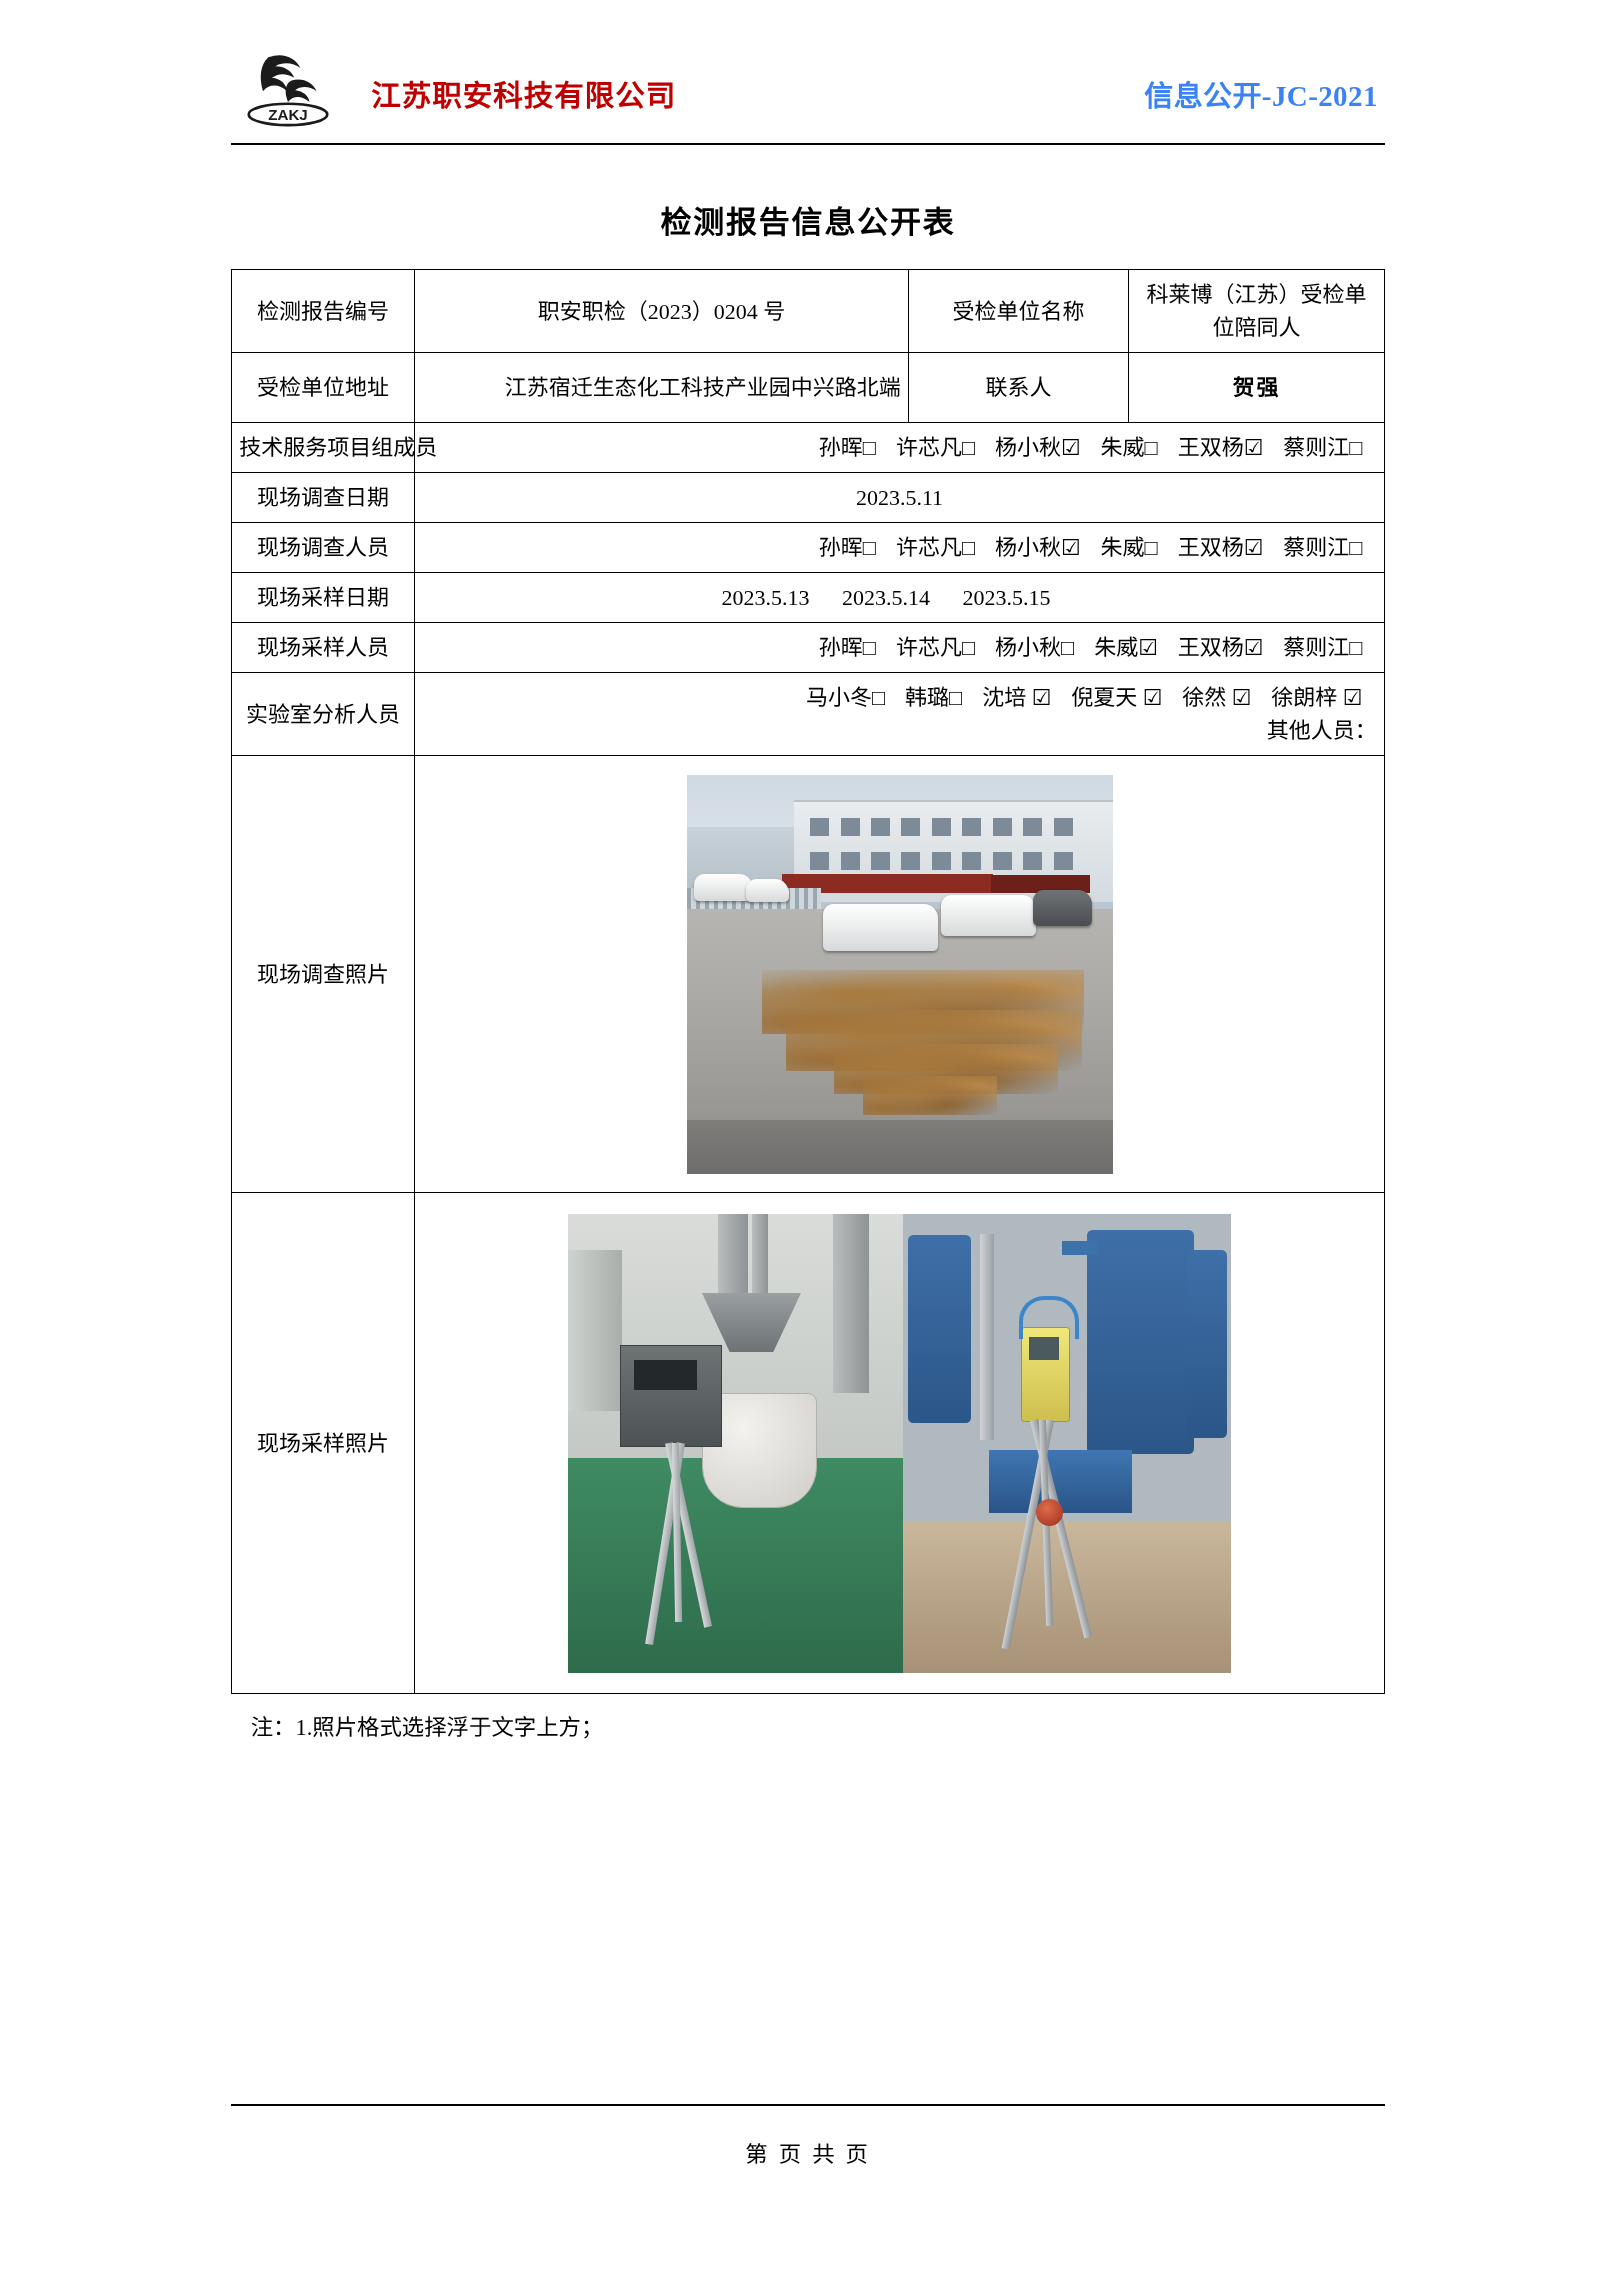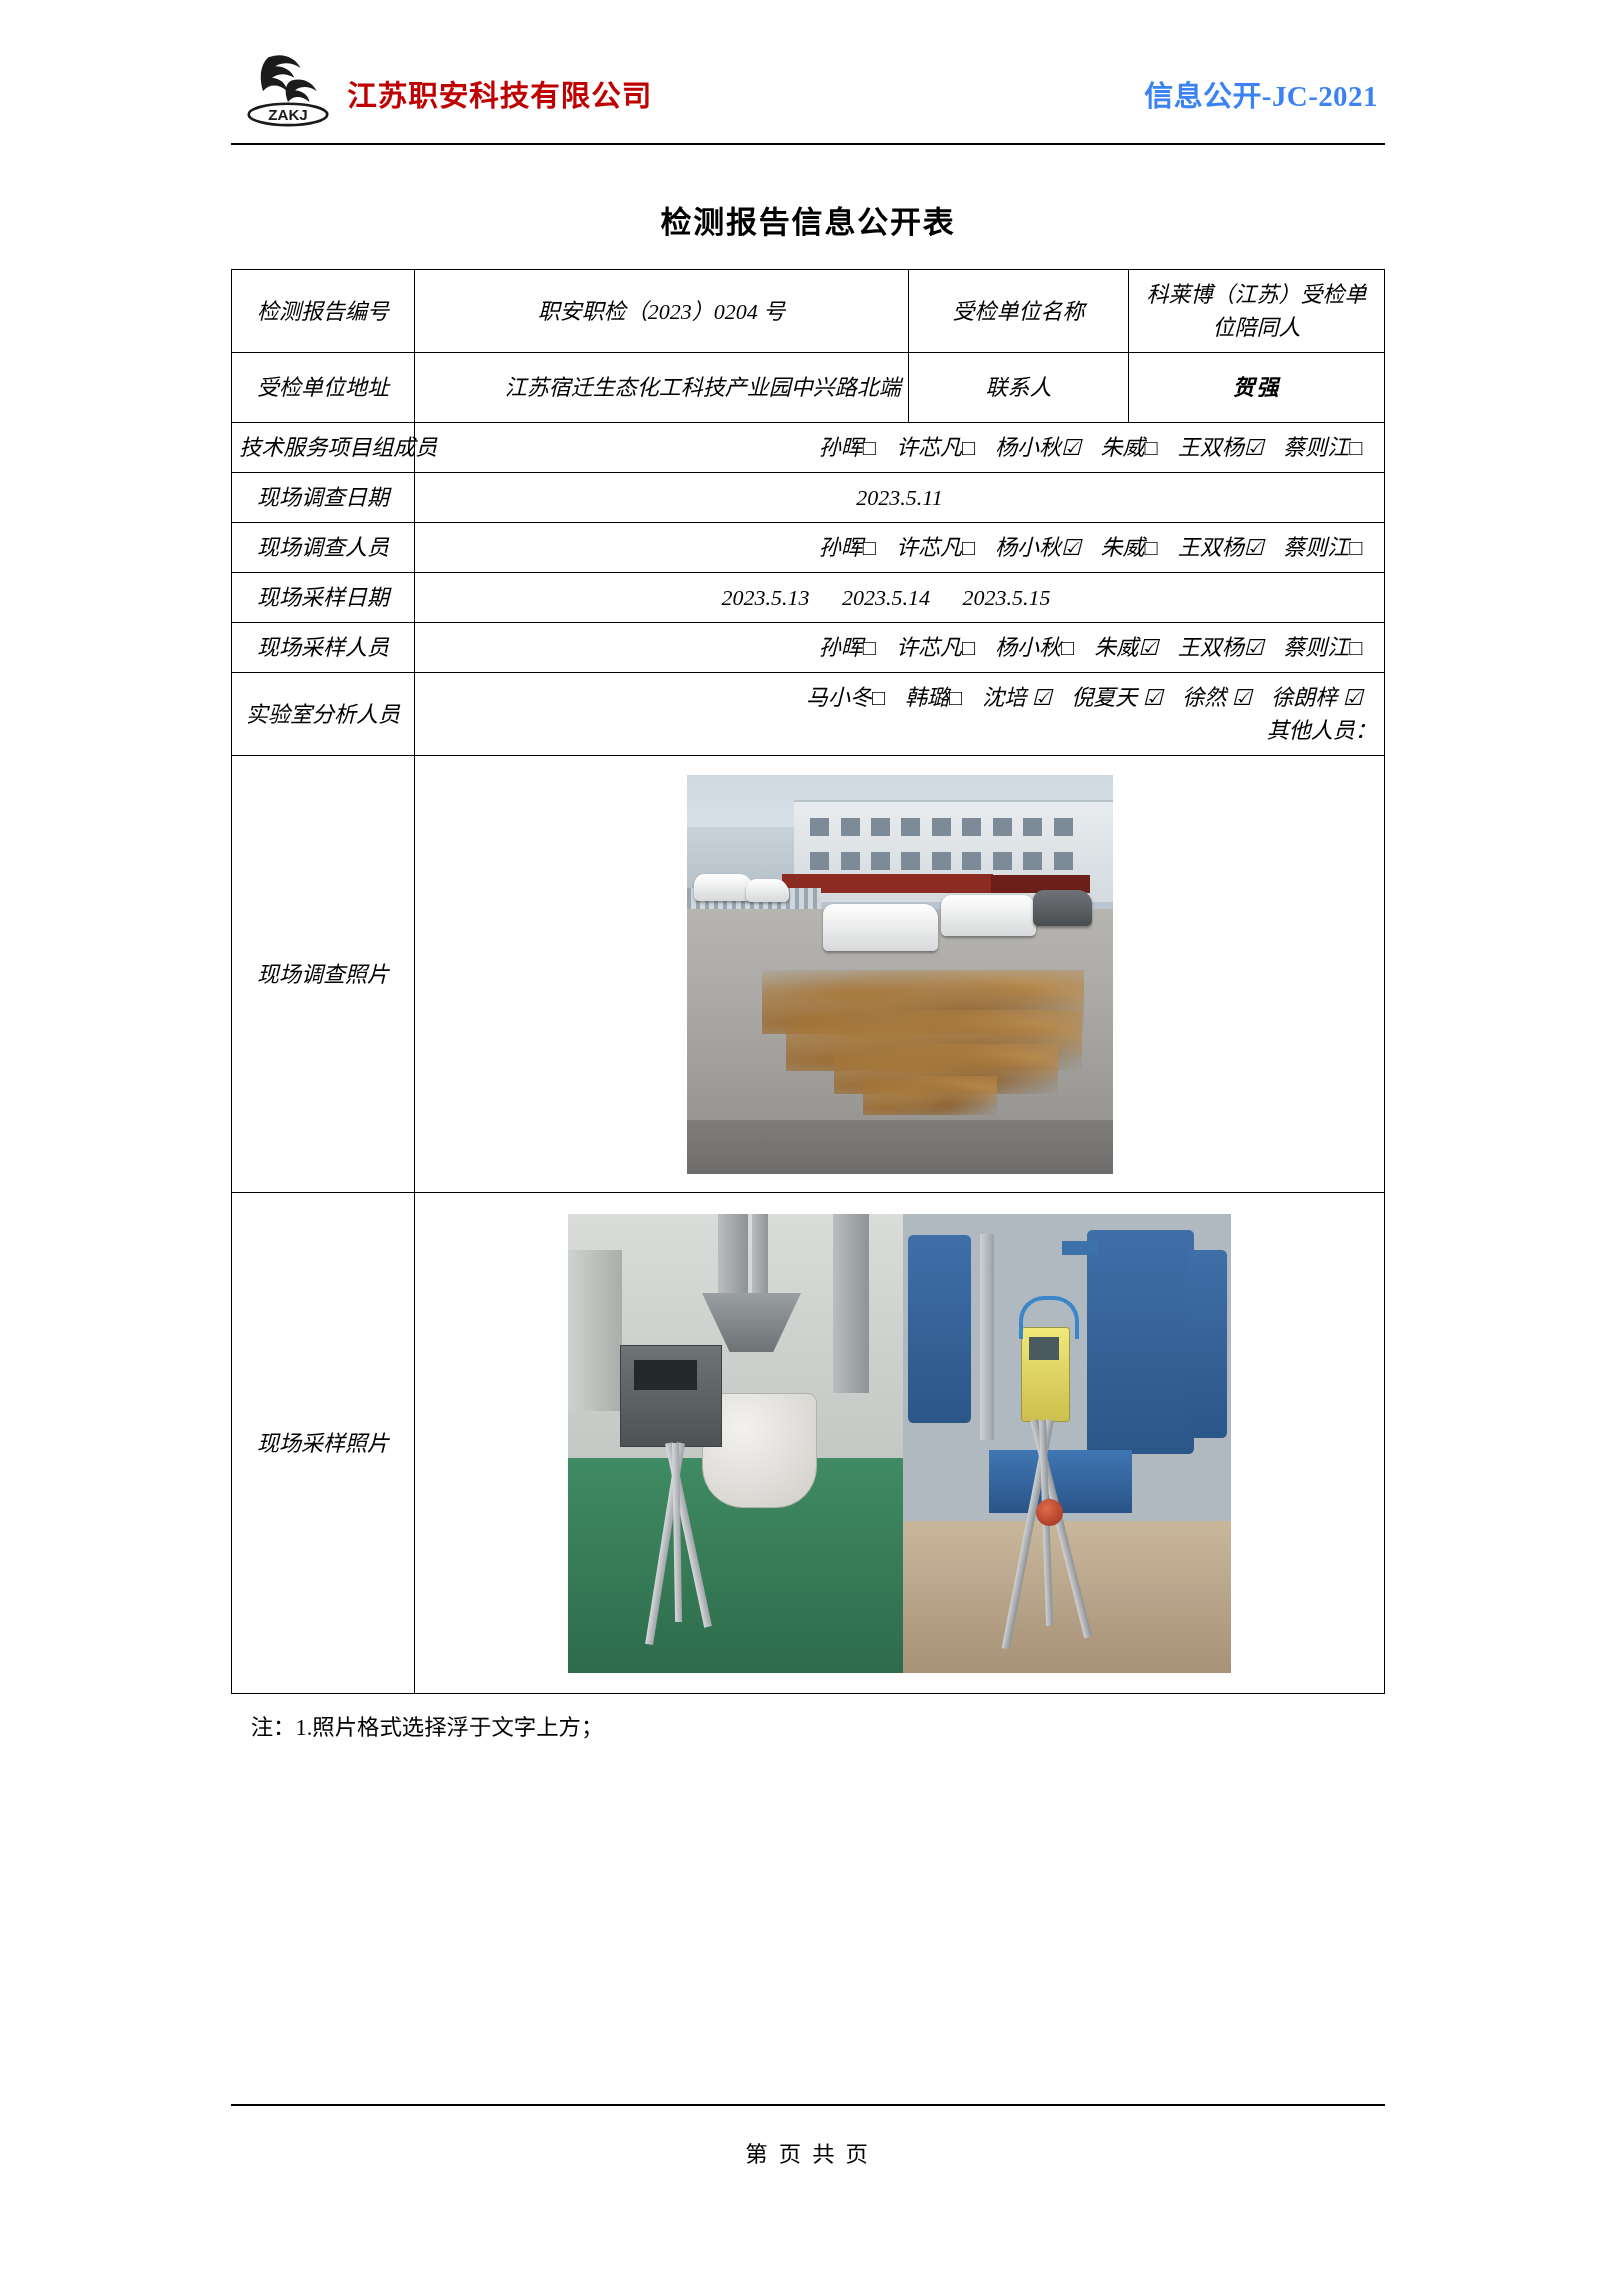--- a/index.html
+++ b/index.html
@@ -25,20 +25,21 @@
   }
 
   
   .header {
     position: relative;
     height: 100px;
     margin-top: 43px;
     border-bottom: 2.7px solid #000;
     display: flex;
     align-items: center;
+    gap: 24px;
   }
   .logo-wrap {
     width: 100px;
     height: 86px;
     position: relative;
     flex: 0 0 auto;
     margin-left: 7.2px;
   }
   .logo-svg { display:block; }
   .company-name {
@@ -72,21 +73,20 @@
     letter-spacing: 1.8px;
     font-family: "Liberation Sans", sans-serif;
   }
 
   
   table.main {
     width: 1154px;
     border-collapse: collapse;
     table-layout: fixed;
     margin: 0 auto;
-    font-style: italic;
   }
   table.main td {
     border: 1.4px solid #000;
     font-size: 22px;
     padding: 8px 7.2px;
     vertical-align: middle;
     line-height: 1.5;
   }
   .lbl {
     text-align: center;

